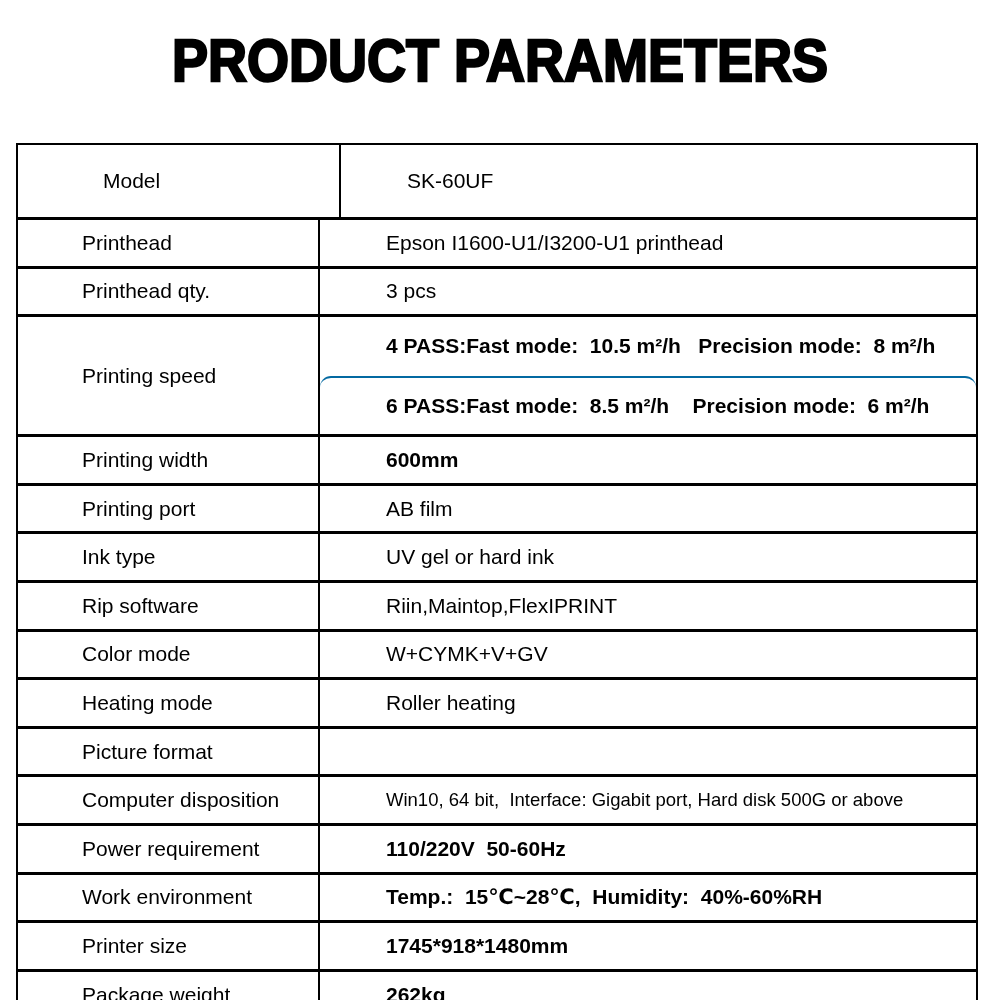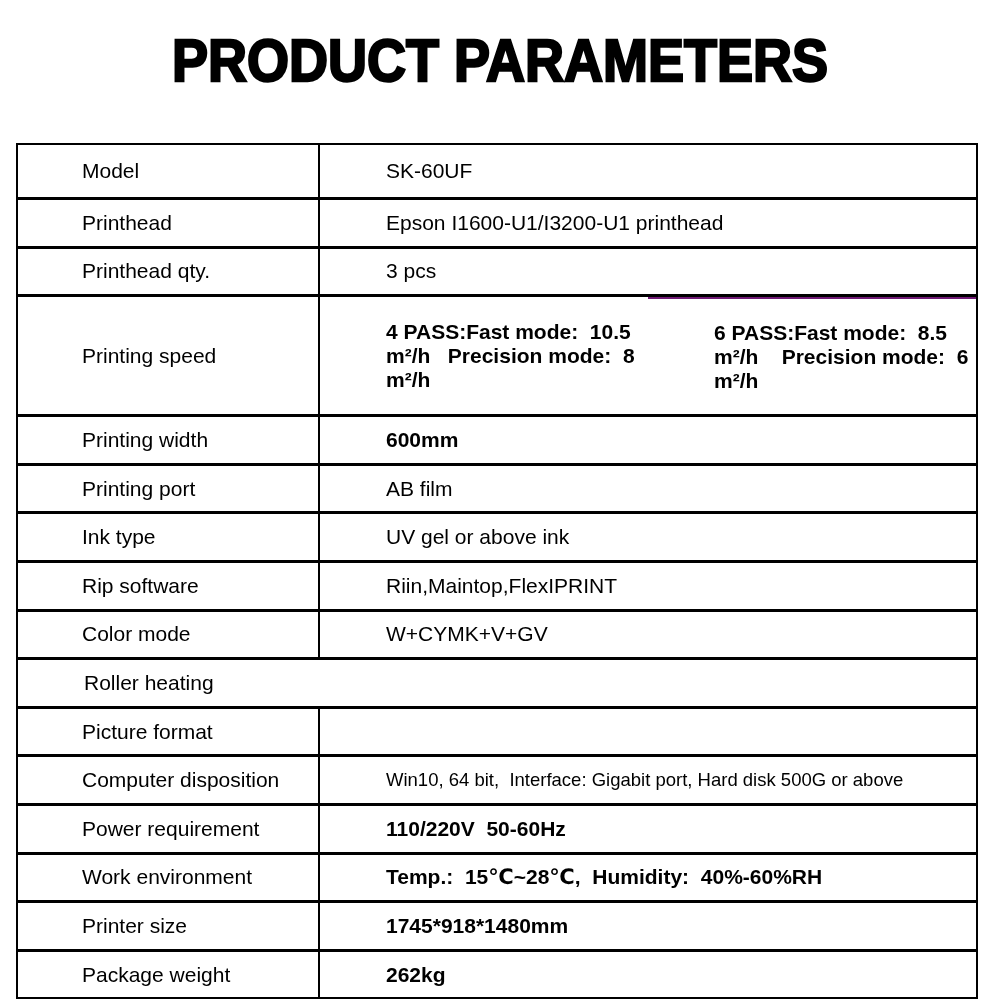--- a/index.html
+++ b/index.html
@@ -27,21 +27,21 @@
   .spec-table {
     position: absolute;
     left: 16px;
     top: 117px;
     width: 962px;
     border: 2px solid #000000;
     background: #ffffff;
   }
   .row { display: flex; align-items: stretch; height: 48.6px; }
   .row + .row { border-top: 3px solid #000000; }
-  .row.row-first { height: 52px; }
+  .row.row-first { height: 72px; margin-left: 21px; }
   .row.row-speed { height: 120px; }
 
   .cell-label {
     width: 302px;
     flex: 0 0 302px;
     border-right: 2px solid #000000;
     display: flex;
     align-items: center;
     padding-left: 64px;
     font-size: 21px;
@@ -57,24 +57,24 @@
     font-size: 21px;
     font-weight: 400;
     white-space: pre-wrap;
   }
   .row.val-bold .cell-value { font-weight: 600; }
   .row.val-small .cell-value { font-size: 18.5px; }
 
   .value-stack {
     flex: 1 1 auto;
     display: flex;
-    flex-direction: row;
+    flex-direction: column;
   }
   .value-stack .cell-value { flex: 1 1 50%; }
-  .value-stack .cell-value + .cell-value { border-top: 2px solid #701a75; }
+  .value-stack .cell-value + .cell-value { border-top: 2px solid #0369a1; border-radius: 11px; }
 </style>
 </head>
 <body>
 
 <div class="page">
   <h1 class="title">PRODUCT PARAMETERS</h1>
   <div class="spec-table" id="spec-table">
       <div class="row row-first">
         <div class="cell-label">Model</div>
         <div class="cell-value">SK-60UF</div>
@@ -97,31 +97,32 @@
       <div class="row val-bold">
         <div class="cell-label">Printing width</div>
         <div class="cell-value">600mm</div>
       </div>
       <div class="row">
         <div class="cell-label">Printing port</div>
         <div class="cell-value">AB film</div>
       </div>
       <div class="row">
         <div class="cell-label">Ink type</div>
-        <div class="cell-value">UV gel or above ink</div>
+        <div class="cell-value">UV gel or hard ink</div>
       </div>
       <div class="row">
         <div class="cell-label">Rip software</div>
         <div class="cell-value">Riin,Maintop,FlexIPRINT</div>
       </div>
       <div class="row">
         <div class="cell-label">Color mode</div>
         <div class="cell-value">W+CYMK+V+GV</div>
       </div>
       <div class="row">
+        <div class="cell-label">Heating mode</div>
         <div class="cell-value">Roller heating</div>
       </div>
       <div class="row">
         <div class="cell-label">Picture format</div>
       </div>
       <div class="row val-small">
         <div class="cell-label">Computer disposition</div>
         <div class="cell-value">Win10, 64 bit,  Interface: Gigabit port, Hard disk 500G or above</div>
       </div>
       <div class="row val-bold">

